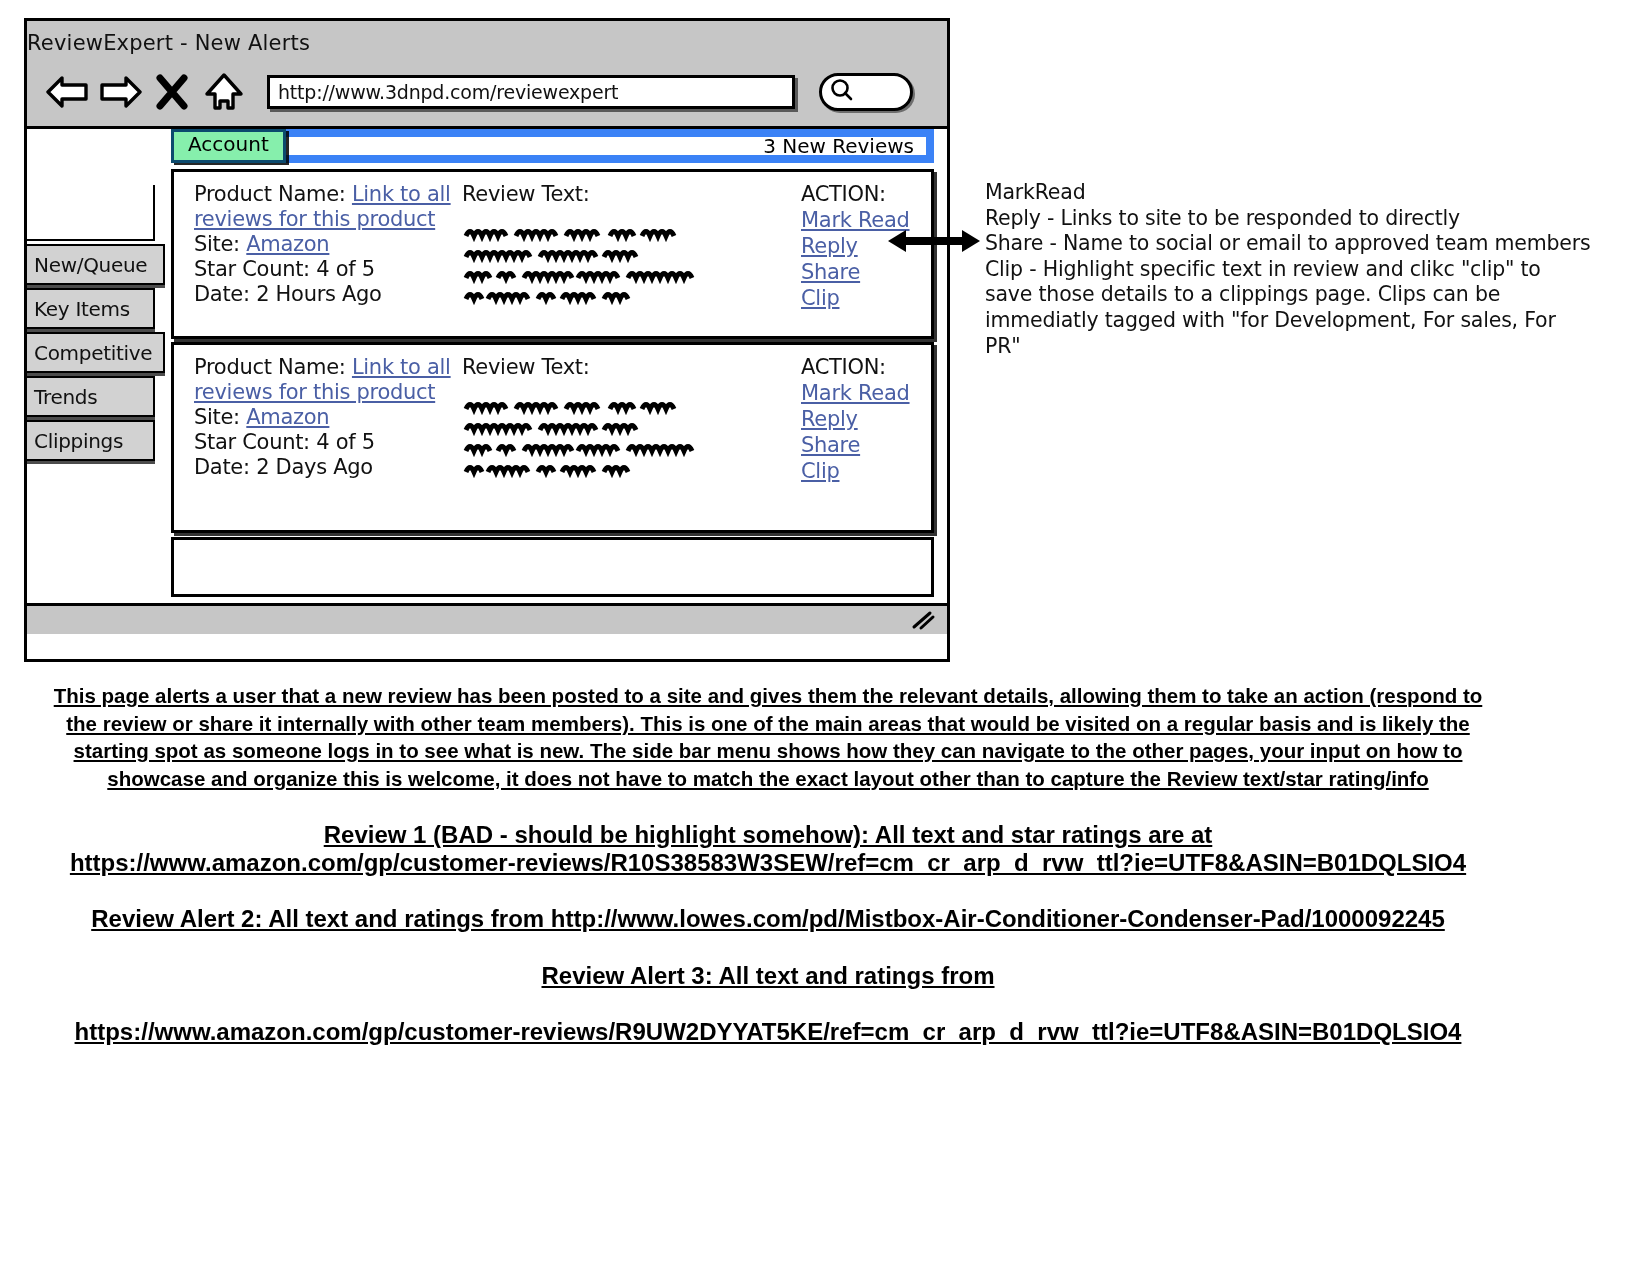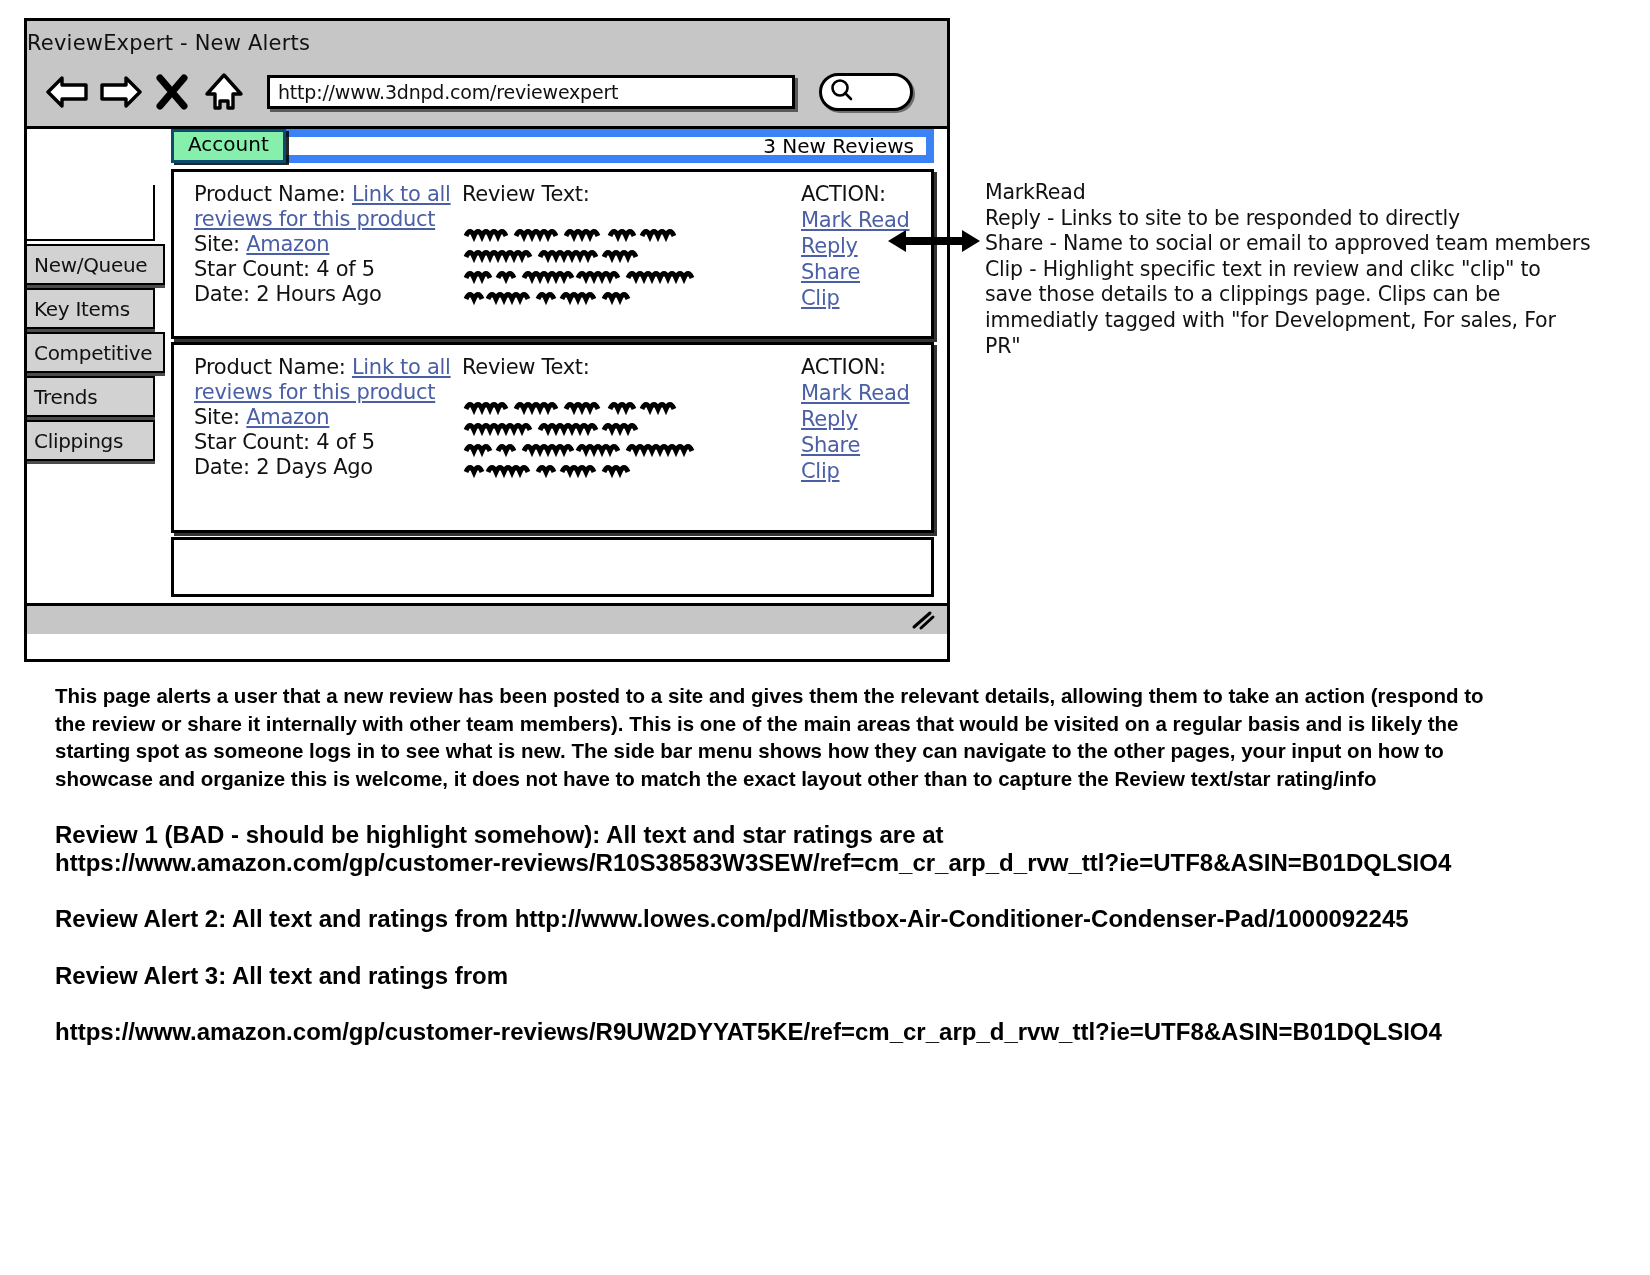--- a/index.html
+++ b/index.html
@@ -286,23 +286,25 @@
   }
   #callout-arrow {
     position: absolute;
     left: 888px;
     top: 226px;
   }
 
   
   #caption {
     position: absolute;
-    left: 55px;
+    left: 48px;
     top: 682px;
     width: 1440px;
+    text-align: center;
+    text-decoration: underline;
   }
   .caption-para {
     font-size: 20.5px;
     line-height: 27.5px;
     font-weight: bold;
     color: #000;
     font-family: "Liberation Sans", sans-serif;
     margin: 0;
   }
   .caption-gap { height: 29px; }

